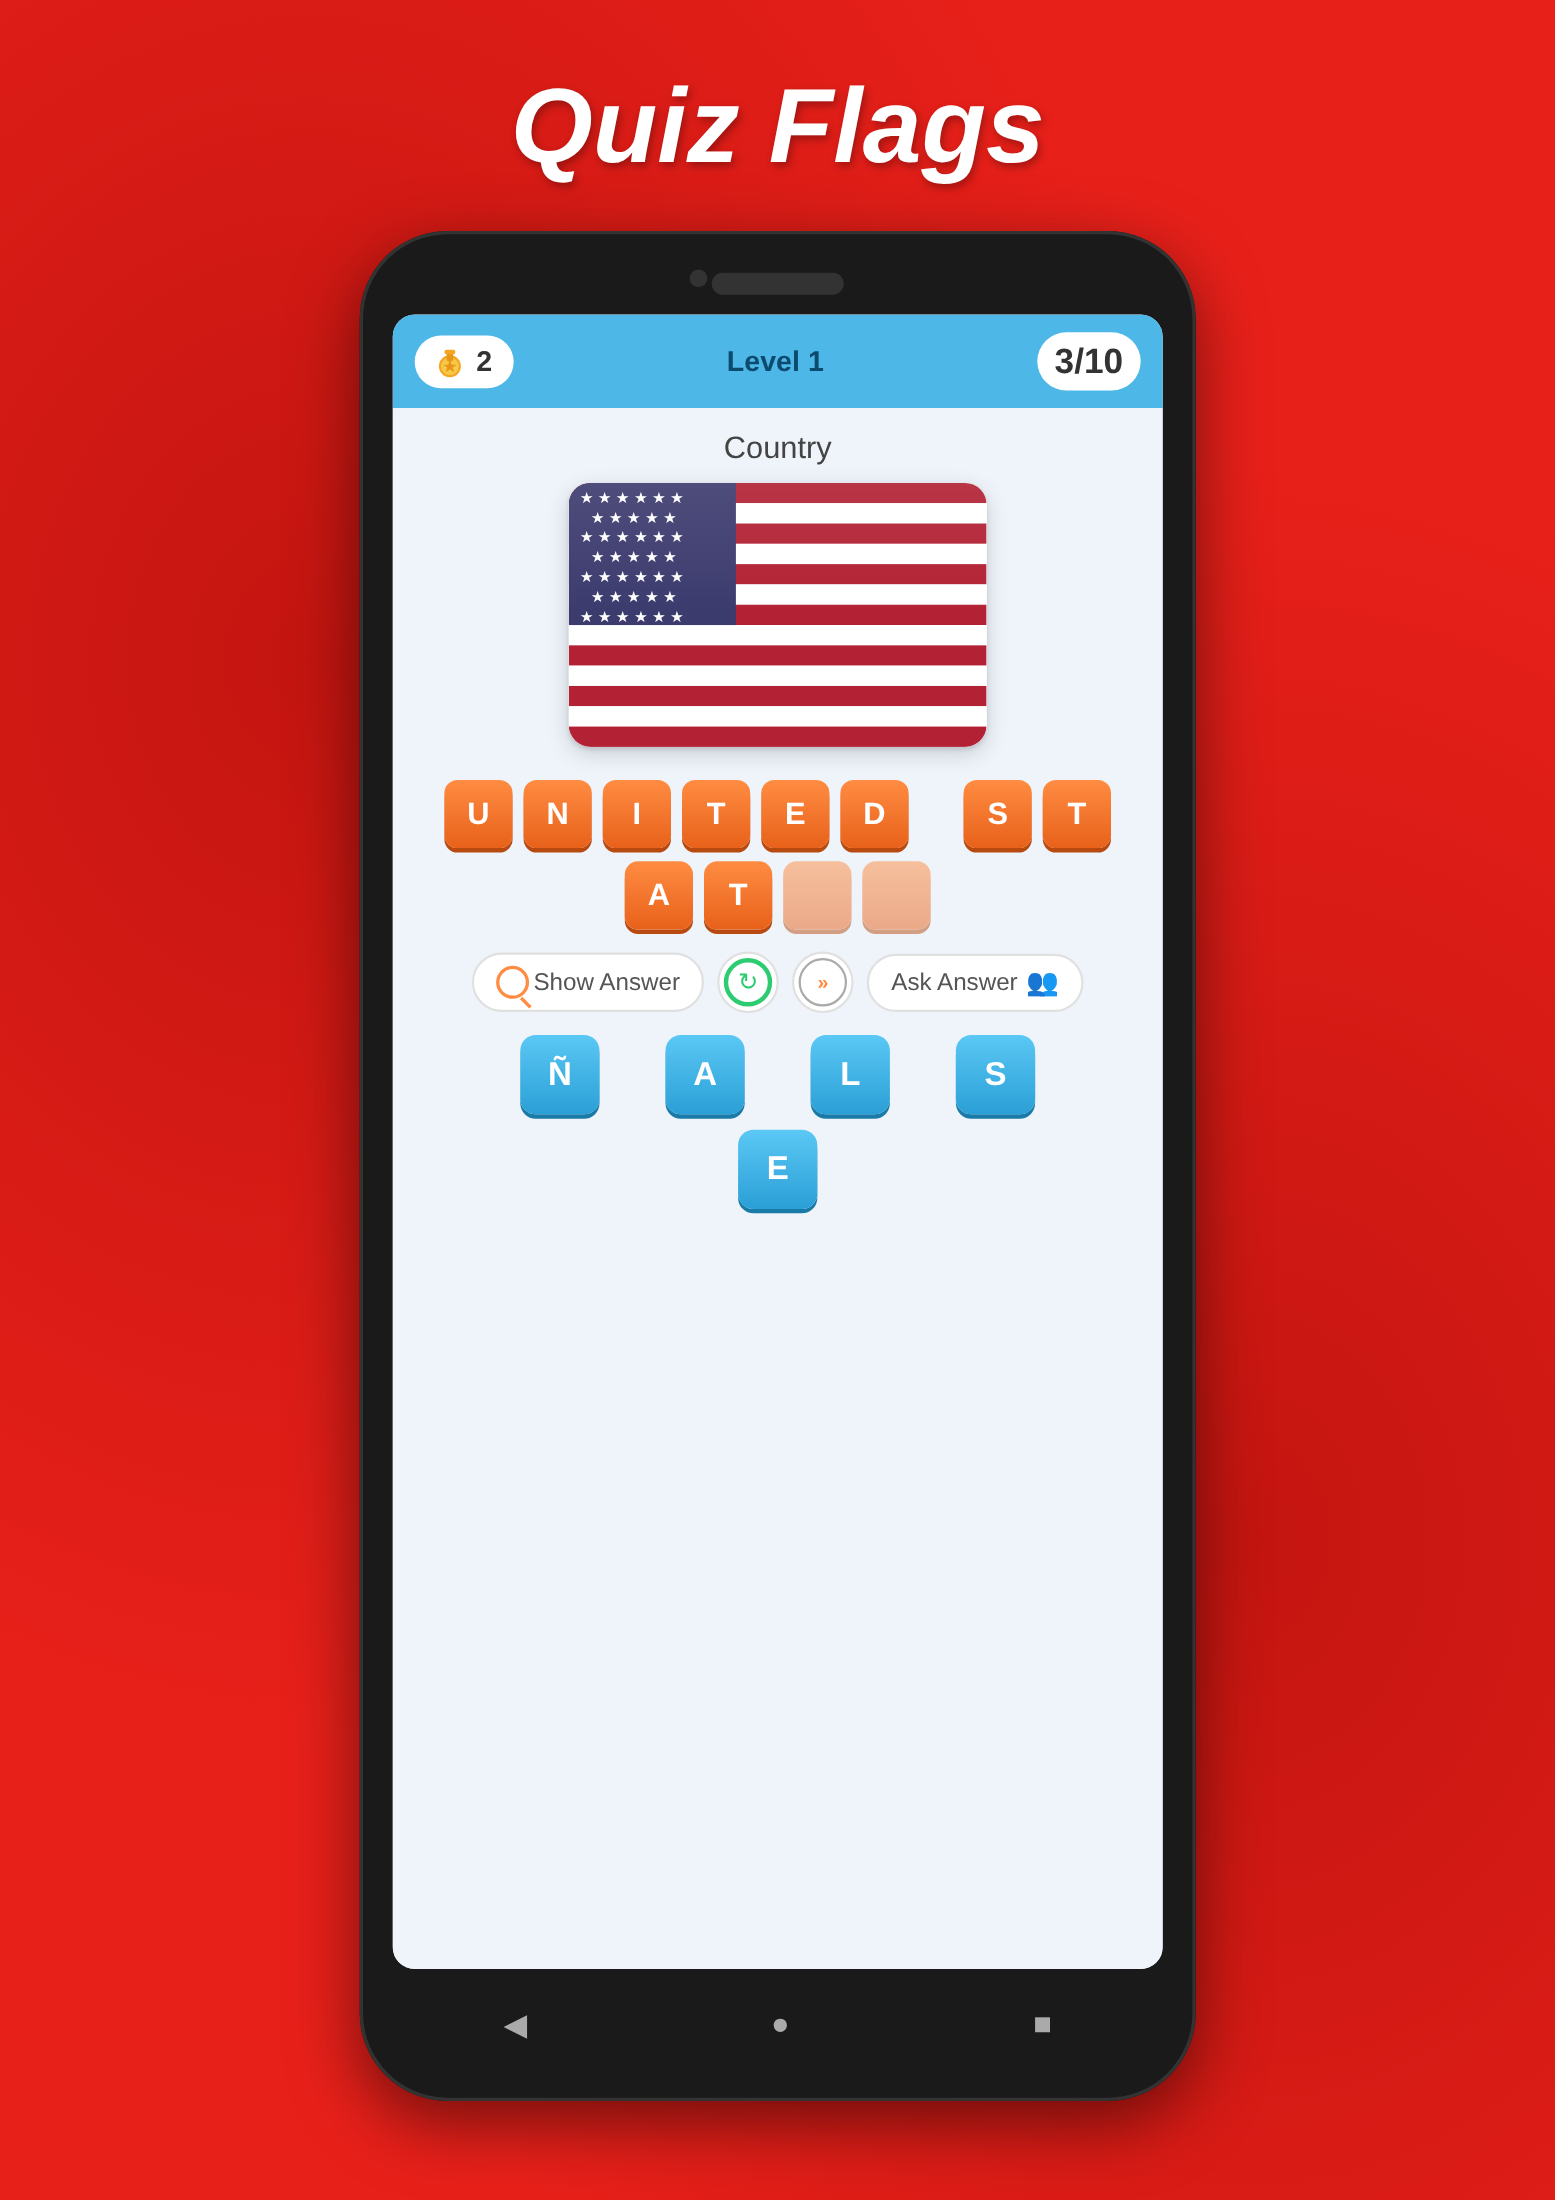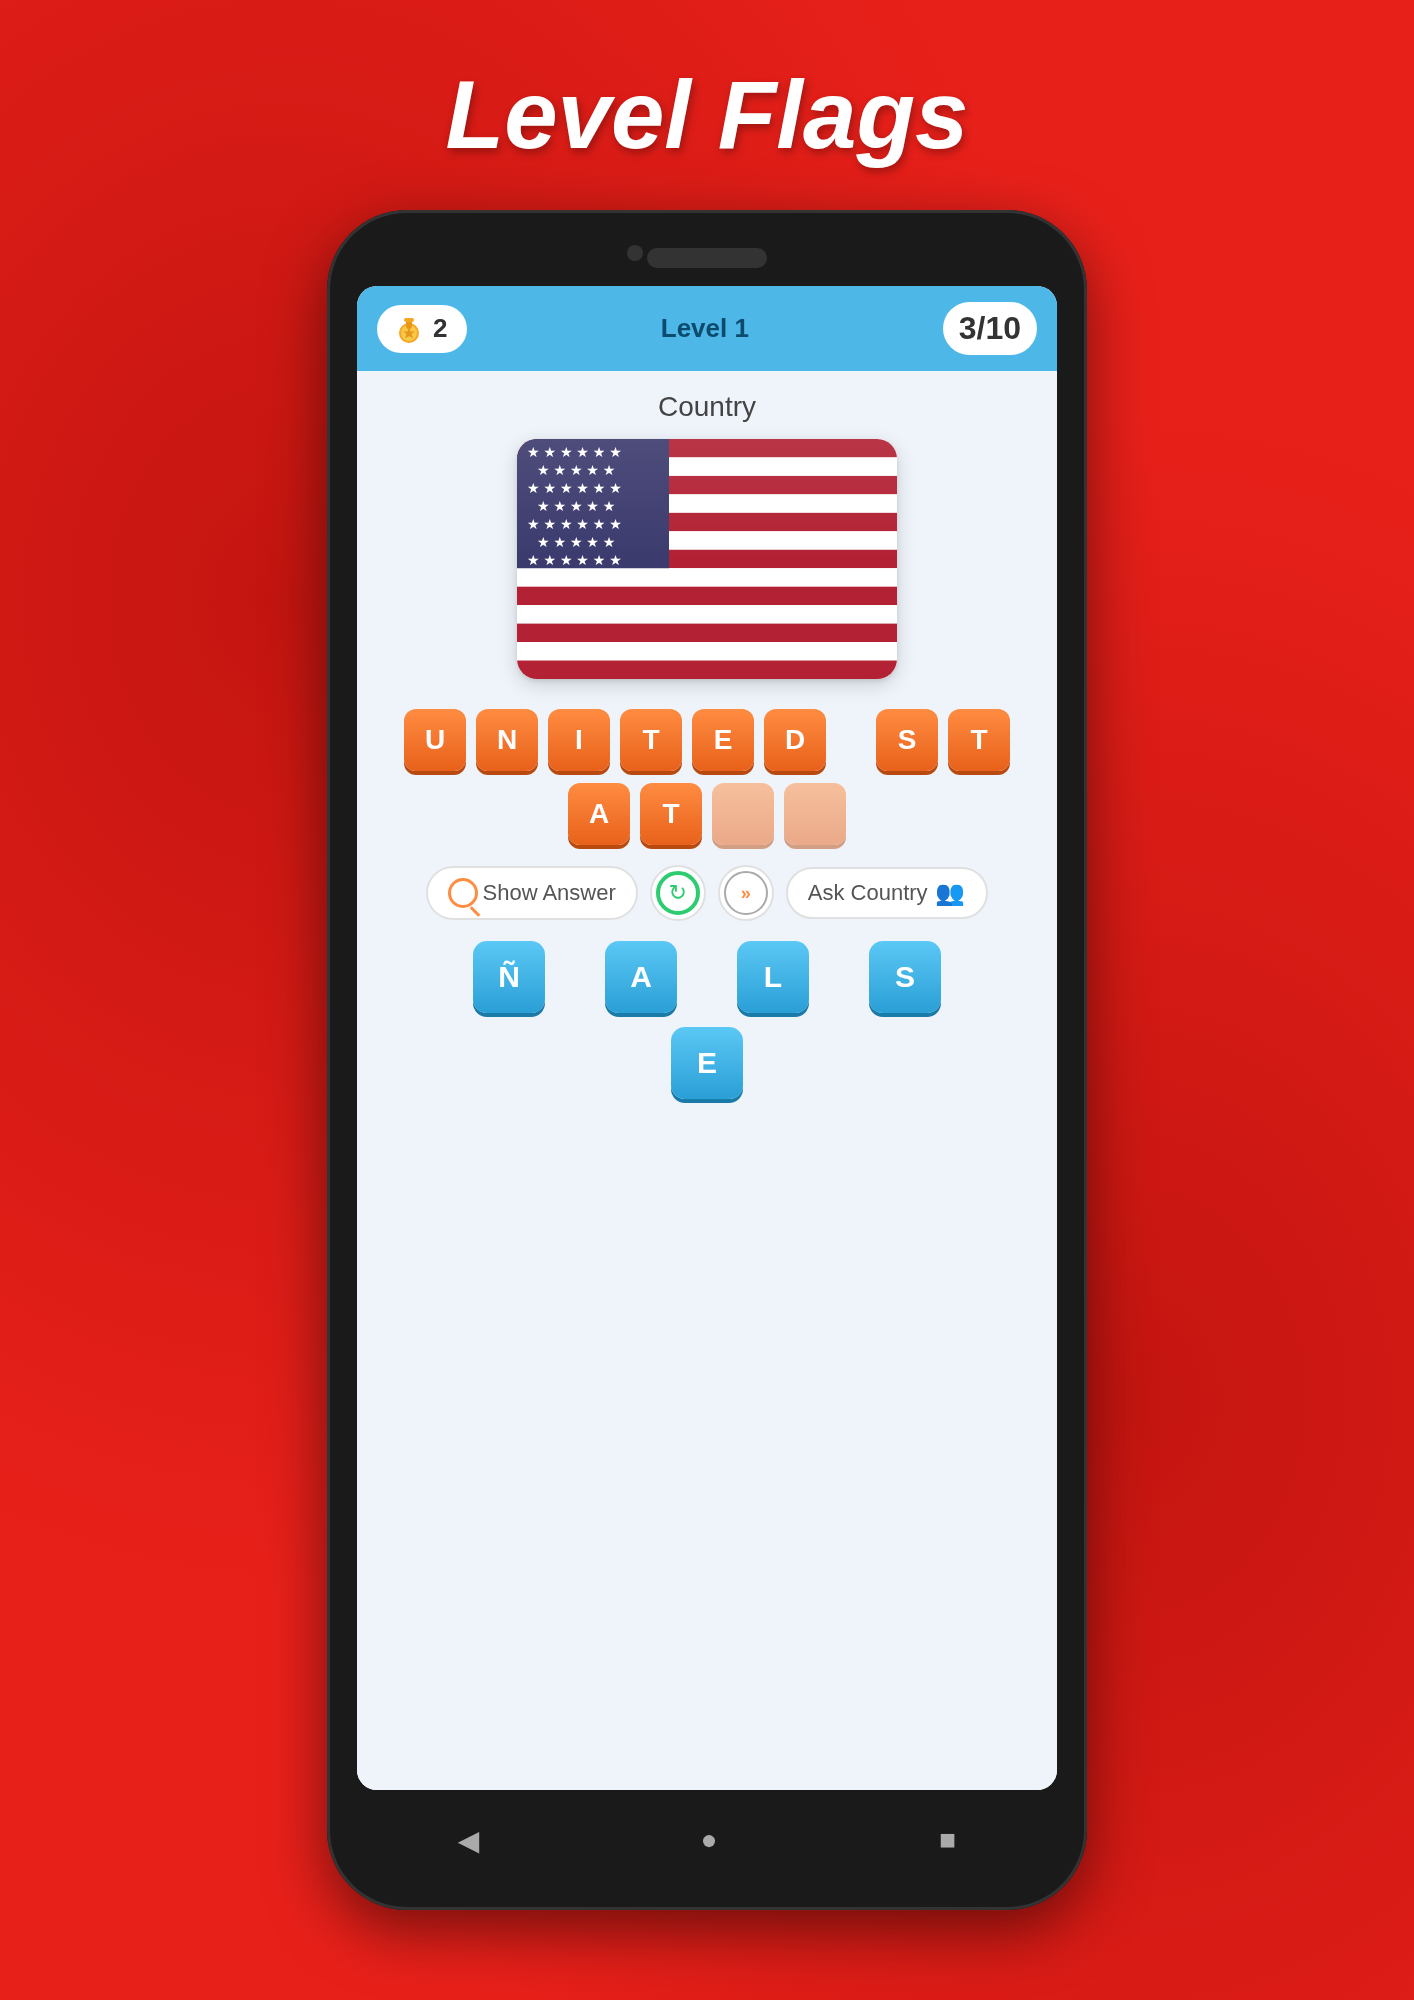--- a/index.html
+++ b/index.html
@@ -376,21 +376,21 @@
       align-items: center;
       justify-content: center;
       color: #ff8c42;
       font-size: 18px;
       font-weight: bold;
     }
   </style>
 </head>
 <body>
 
-<h1 class="page-title">Level Flags</h1>
+<h1 class="page-title">Quiz Flags</h1>
 
 <div class="phone-frame">
   <div class="phone-top">
     <div class="phone-camera"></div>
     <div class="phone-speaker"></div>
   </div>
 
   <div class="phone-screen">
 
     <div class="top-bar">
@@ -478,21 +478,21 @@
           <div class="search-icon"></div>
           <span>Show Answer</span>
         </div>
         <div class="action-icon-btn">
           <div class="refresh-circle">↻</div>
         </div>
         <div class="action-icon-btn">
           <div class="dbl-chevron">»</div>
         </div>
         <div class="ask-friends-btn">
-          <span>Ask Country</span>
+          <span>Ask Answer</span>
           <span style="font-size:24px;">👥</span>
         </div>
       </div>
 
       <div class="keyboard-area" style="display: flex; flex-direction: column; align-items: center; gap: 14px;">
           <div style="display: flex; gap: 60px; align-items: center;">
             <div class="key-btn">Ñ</div>
             <div class="key-btn">A</div>
             <div class="key-btn">L</div>
             <div class="key-btn">S</div>

